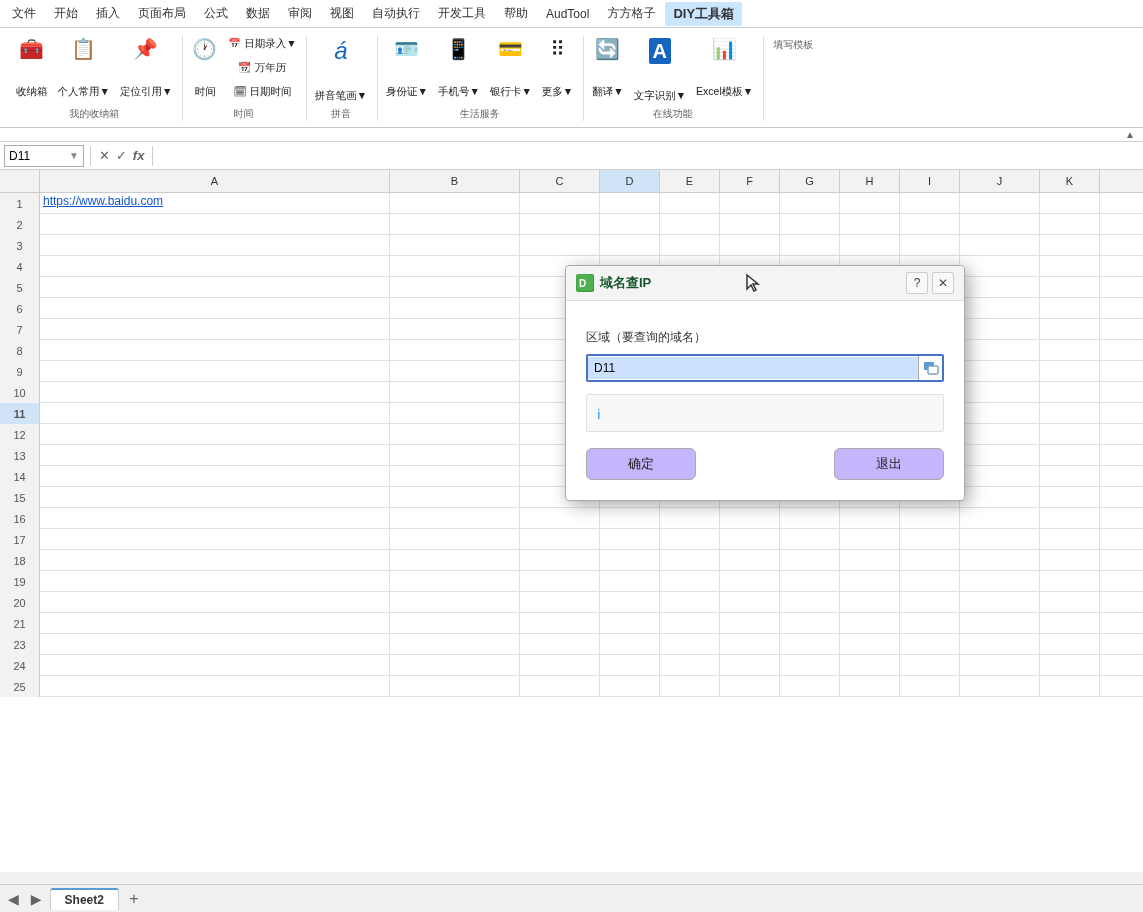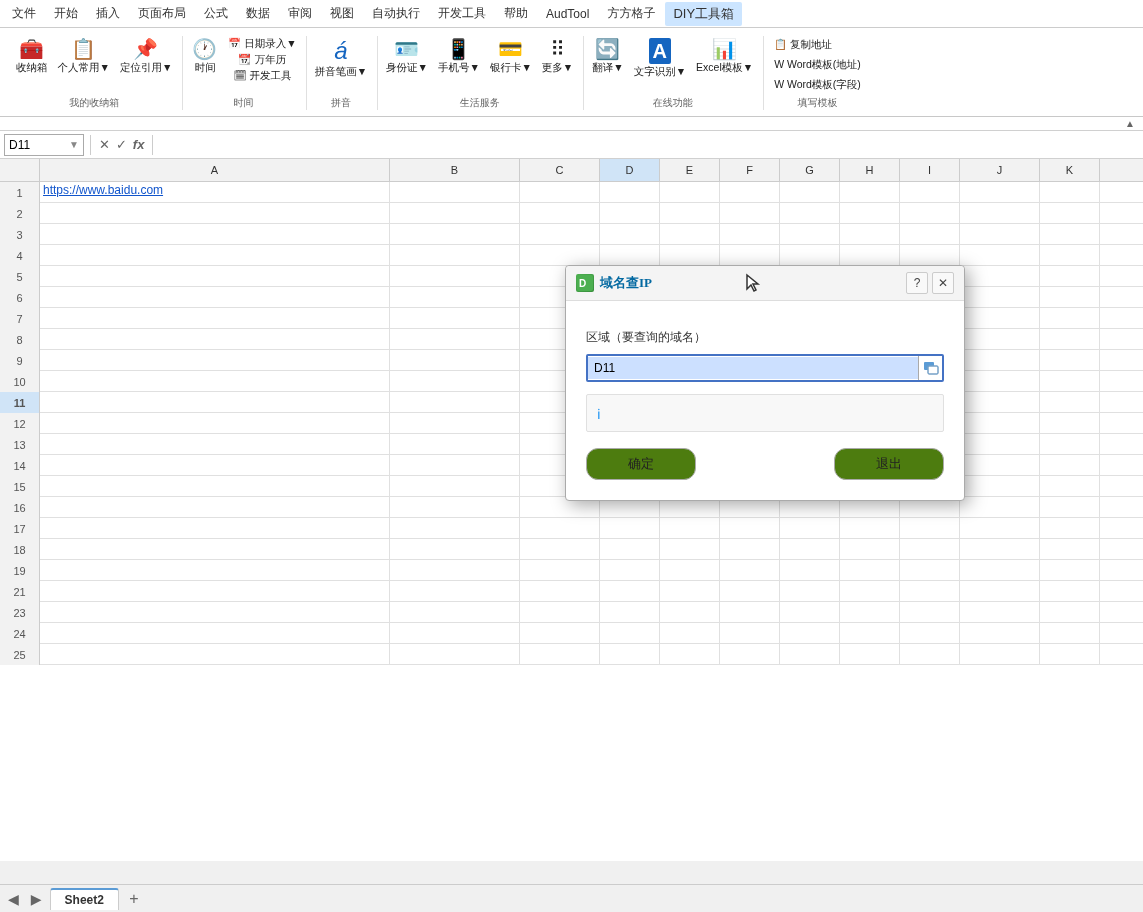--- a/index.html
+++ b/index.html
@@ -74,37 +74,38 @@
       line-height: 1.3;
     }
     .ribbon-btn .icon {
       font-size: 20px;
       line-height: 1.1;
       margin-bottom: 1px;
     }
     .ribbon-btn .label {
       font-size: 10.5px;
       white-space: nowrap;
+      margin-top: 24px;
     }
     .ribbon-btn-small {
       display: flex;
       flex-direction: column;
       align-items: center;
       padding: 1px 3px;
       cursor: pointer;
       border-radius: 2px;
       font-size: 10.5px;
       color: #222;
       text-align: center;
       white-space: nowrap;
     }
     .small-group {
       display: flex;
       flex-direction: column;
-      gap: 0px;
+      gap: 8px;
       justify-content: center;
     }
 
     
     .formula-bar {
       display: flex;
       align-items: center;
       height: 28px;
       background: #fff;
       border-bottom: 1px solid #d0d0d0;
@@ -284,22 +285,21 @@
       align-items: center;
       justify-content: center;
       font-size: 10px;
       color: white;
       font-weight: bold;
     }
     .dialog-title {
       flex: 1;
       font-size: 13px;
       font-weight: bold;
-      color: #0369a1;
-      font-family: Liberation Serif, serif;
+      color: #14532d;
     }
     .dialog-titlebar-btns {
       display: flex;
       gap: 4px;
     }
     .dialog-titlebar-btn {
       width: 22px;
       height: 22px;
       display: flex;
       align-items: center;
@@ -371,22 +371,22 @@
     }
     .dialog-actions {
       display: flex;
       justify-content: space-between;
       padding: 0 0 4px;
     }
     .dialog-btn {
       width: 110px;
       height: 32px;
       border: 1px solid #aaa;
-      border-radius: 12px;
-      background: #4d7c0f;
+      border-radius: 6px;
+      background: #c4b5fd;
       font-size: 13px;
       cursor: pointer;
       display: flex;
       align-items: center;
       justify-content: center;
       color: #222;
     }
 
     .col-A { width: 350px; }
     .col-B { width: 130px; }
@@ -410,21 +410,21 @@
   <span class="menu-item">页面布局</span>
   <span class="menu-item">公式</span>
   <span class="menu-item">数据</span>
   <span class="menu-item">审阅</span>
   <span class="menu-item">视图</span>
   <span class="menu-item">自动执行</span>
   <span class="menu-item">开发工具</span>
   <span class="menu-item">帮助</span>
   <span class="menu-item">AudTool</span>
   <span class="menu-item">方方格子</span>
-  <span class="menu-item active" style="font-weight:normal;font-size:13px;">DIY工具箱</span>
+  <span class="menu-item active" style="font-weight:bold;font-size:13px;">DIY工具箱</span>
 </div>
 
 <div class="ribbon">
   <div class="ribbon-content">
 
     <div class="ribbon-group">
       <div class="ribbon-group-items">
         <div class="ribbon-btn">
           <span class="icon">🧰</span>
           <span class="label">收纳箱</span>
@@ -443,21 +443,21 @@
 
     <div class="ribbon-group">
       <div class="ribbon-group-items">
         <div class="ribbon-btn">
           <span class="icon">🕐</span>
           <span class="label">时间</span>
         </div>
         <div class="small-group">
           <div class="ribbon-btn-small">📅 日期录入▼</div>
           <div class="ribbon-btn-small">📆 万年历</div>
-          <div class="ribbon-btn-small">🗓 开发工具</div>
+          <div class="ribbon-btn-small">🗓 日期时间</div>
         </div>
       </div>
       <div class="ribbon-group-label">时间</div>
     </div>
 
     <div class="ribbon-group">
       <div class="ribbon-group-items">
         <div class="ribbon-btn">
           <span class="icon" style="font-size:24px;font-style:italic;color:#1565c0;">á</span>
           <span class="label">拼音笔画▼</span>
@@ -500,25 +500,20 @@
         </div>
         <div class="ribbon-btn">
           <span class="icon">📊</span>
           <span class="label">Excel模板▼</span>
         </div>
       </div>
       <div class="ribbon-group-label">在线功能</div>
     </div>
 
     <div class="ribbon-group" style="border-right:none;">
-      <div class="ribbon-group-items" style="flex-direction:column;gap:2px;">
-        <div class="ribbon-btn-small" style="padding:2px 6px;">📋 复制地址</div>
-        <div class="ribbon-btn-small" style="padding:2px 6px;">W Word模板(地址)</div>
-        <div class="ribbon-btn-small" style="padding:2px 6px;">W Word模板(字段)</div>
-      </div>
       <div class="ribbon-group-label">填写模板</div>
     </div>
   </div>
 </div>
 
 <div class="ribbon-collapse">
   <span>▲</span>
 </div>
 
 <div class="formula-bar">
@@ -818,20 +813,34 @@
         <div class="cell col-D"></div>
         <div class="cell col-E"></div>
         <div class="cell col-F"></div>
         <div class="cell col-G"></div>
         <div class="cell col-H"></div>
         <div class="cell col-I"></div>
         <div class="cell col-J"></div>
         <div class="cell col-K"></div>
       </div>
     <div class="sheet-row">
+        <div class="row-num">20</div>
+        <div class="cell col-A"></div>
+        <div class="cell col-B"></div>
+        <div class="cell col-C"></div>
+        <div class="cell col-D"></div>
+        <div class="cell col-E"></div>
+        <div class="cell col-F"></div>
+        <div class="cell col-G"></div>
+        <div class="cell col-H"></div>
+        <div class="cell col-I"></div>
+        <div class="cell col-J"></div>
+        <div class="cell col-K"></div>
+      </div>
+    <div class="sheet-row">
         <div class="row-num">21</div>
         <div class="cell col-A"></div>
         <div class="cell col-B"></div>
         <div class="cell col-C"></div>
         <div class="cell col-D"></div>
         <div class="cell col-E"></div>
         <div class="cell col-F"></div>
         <div class="cell col-G"></div>
         <div class="cell col-H"></div>
         <div class="cell col-I"></div>

